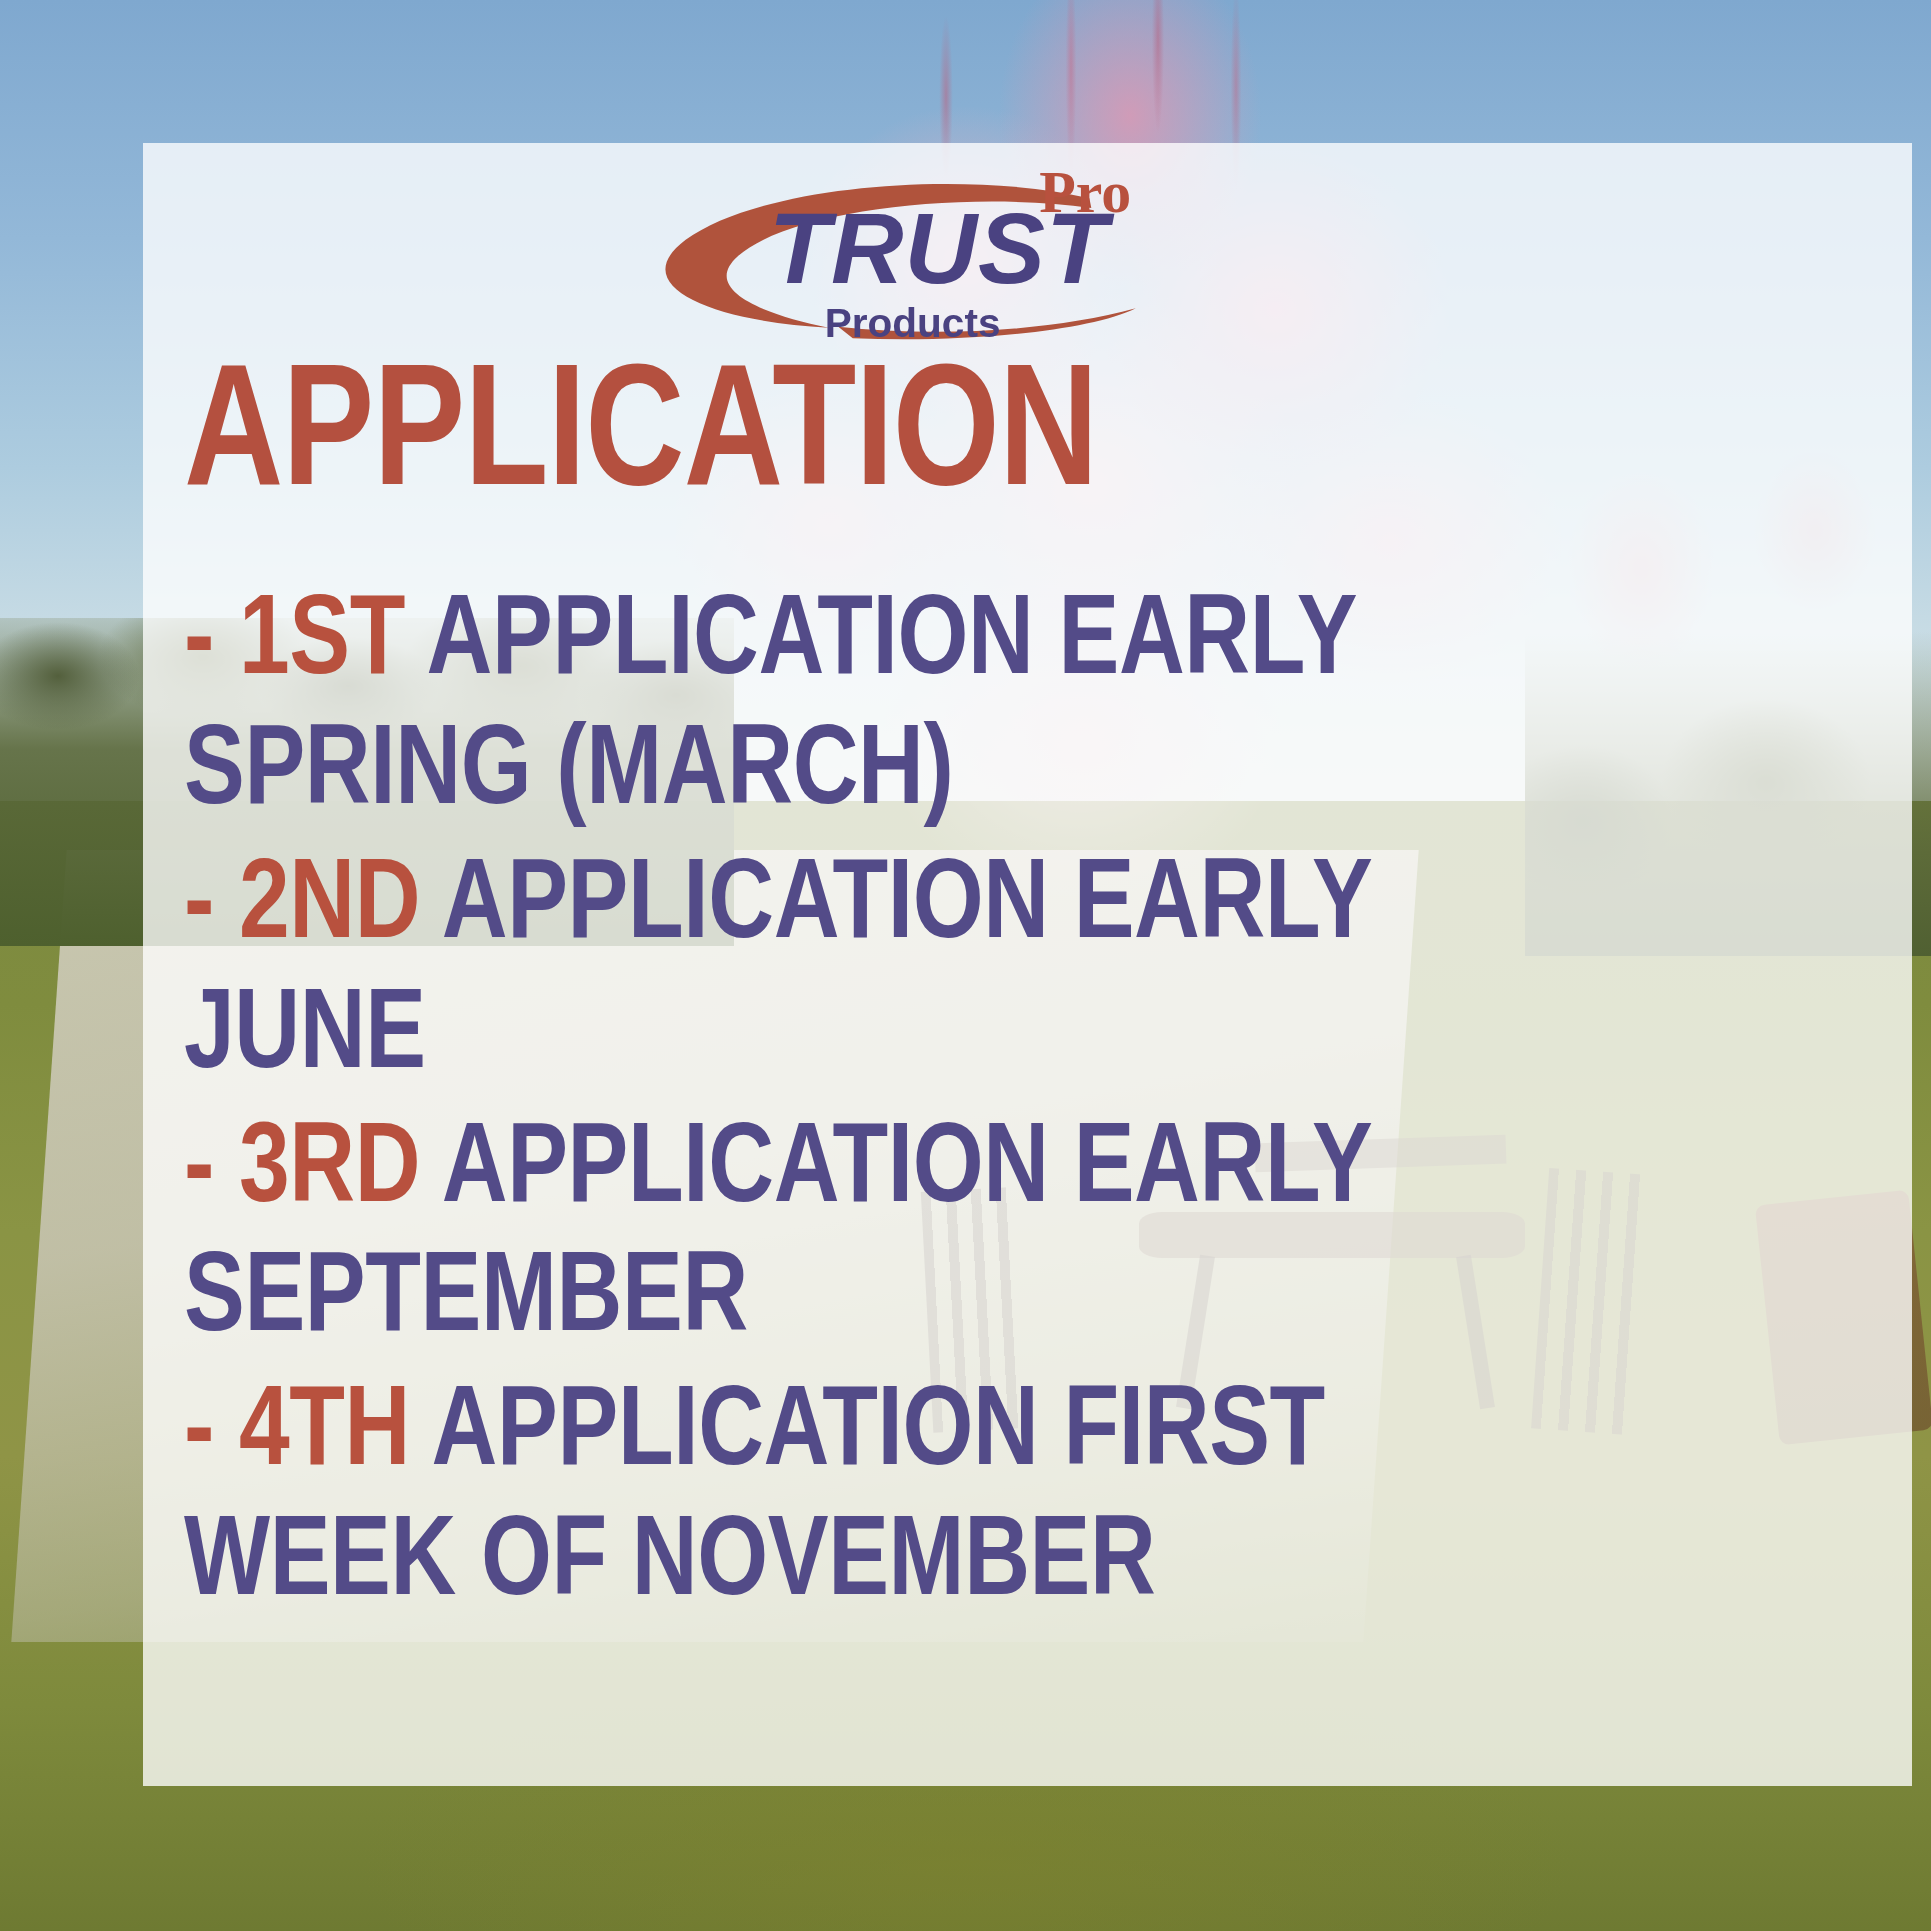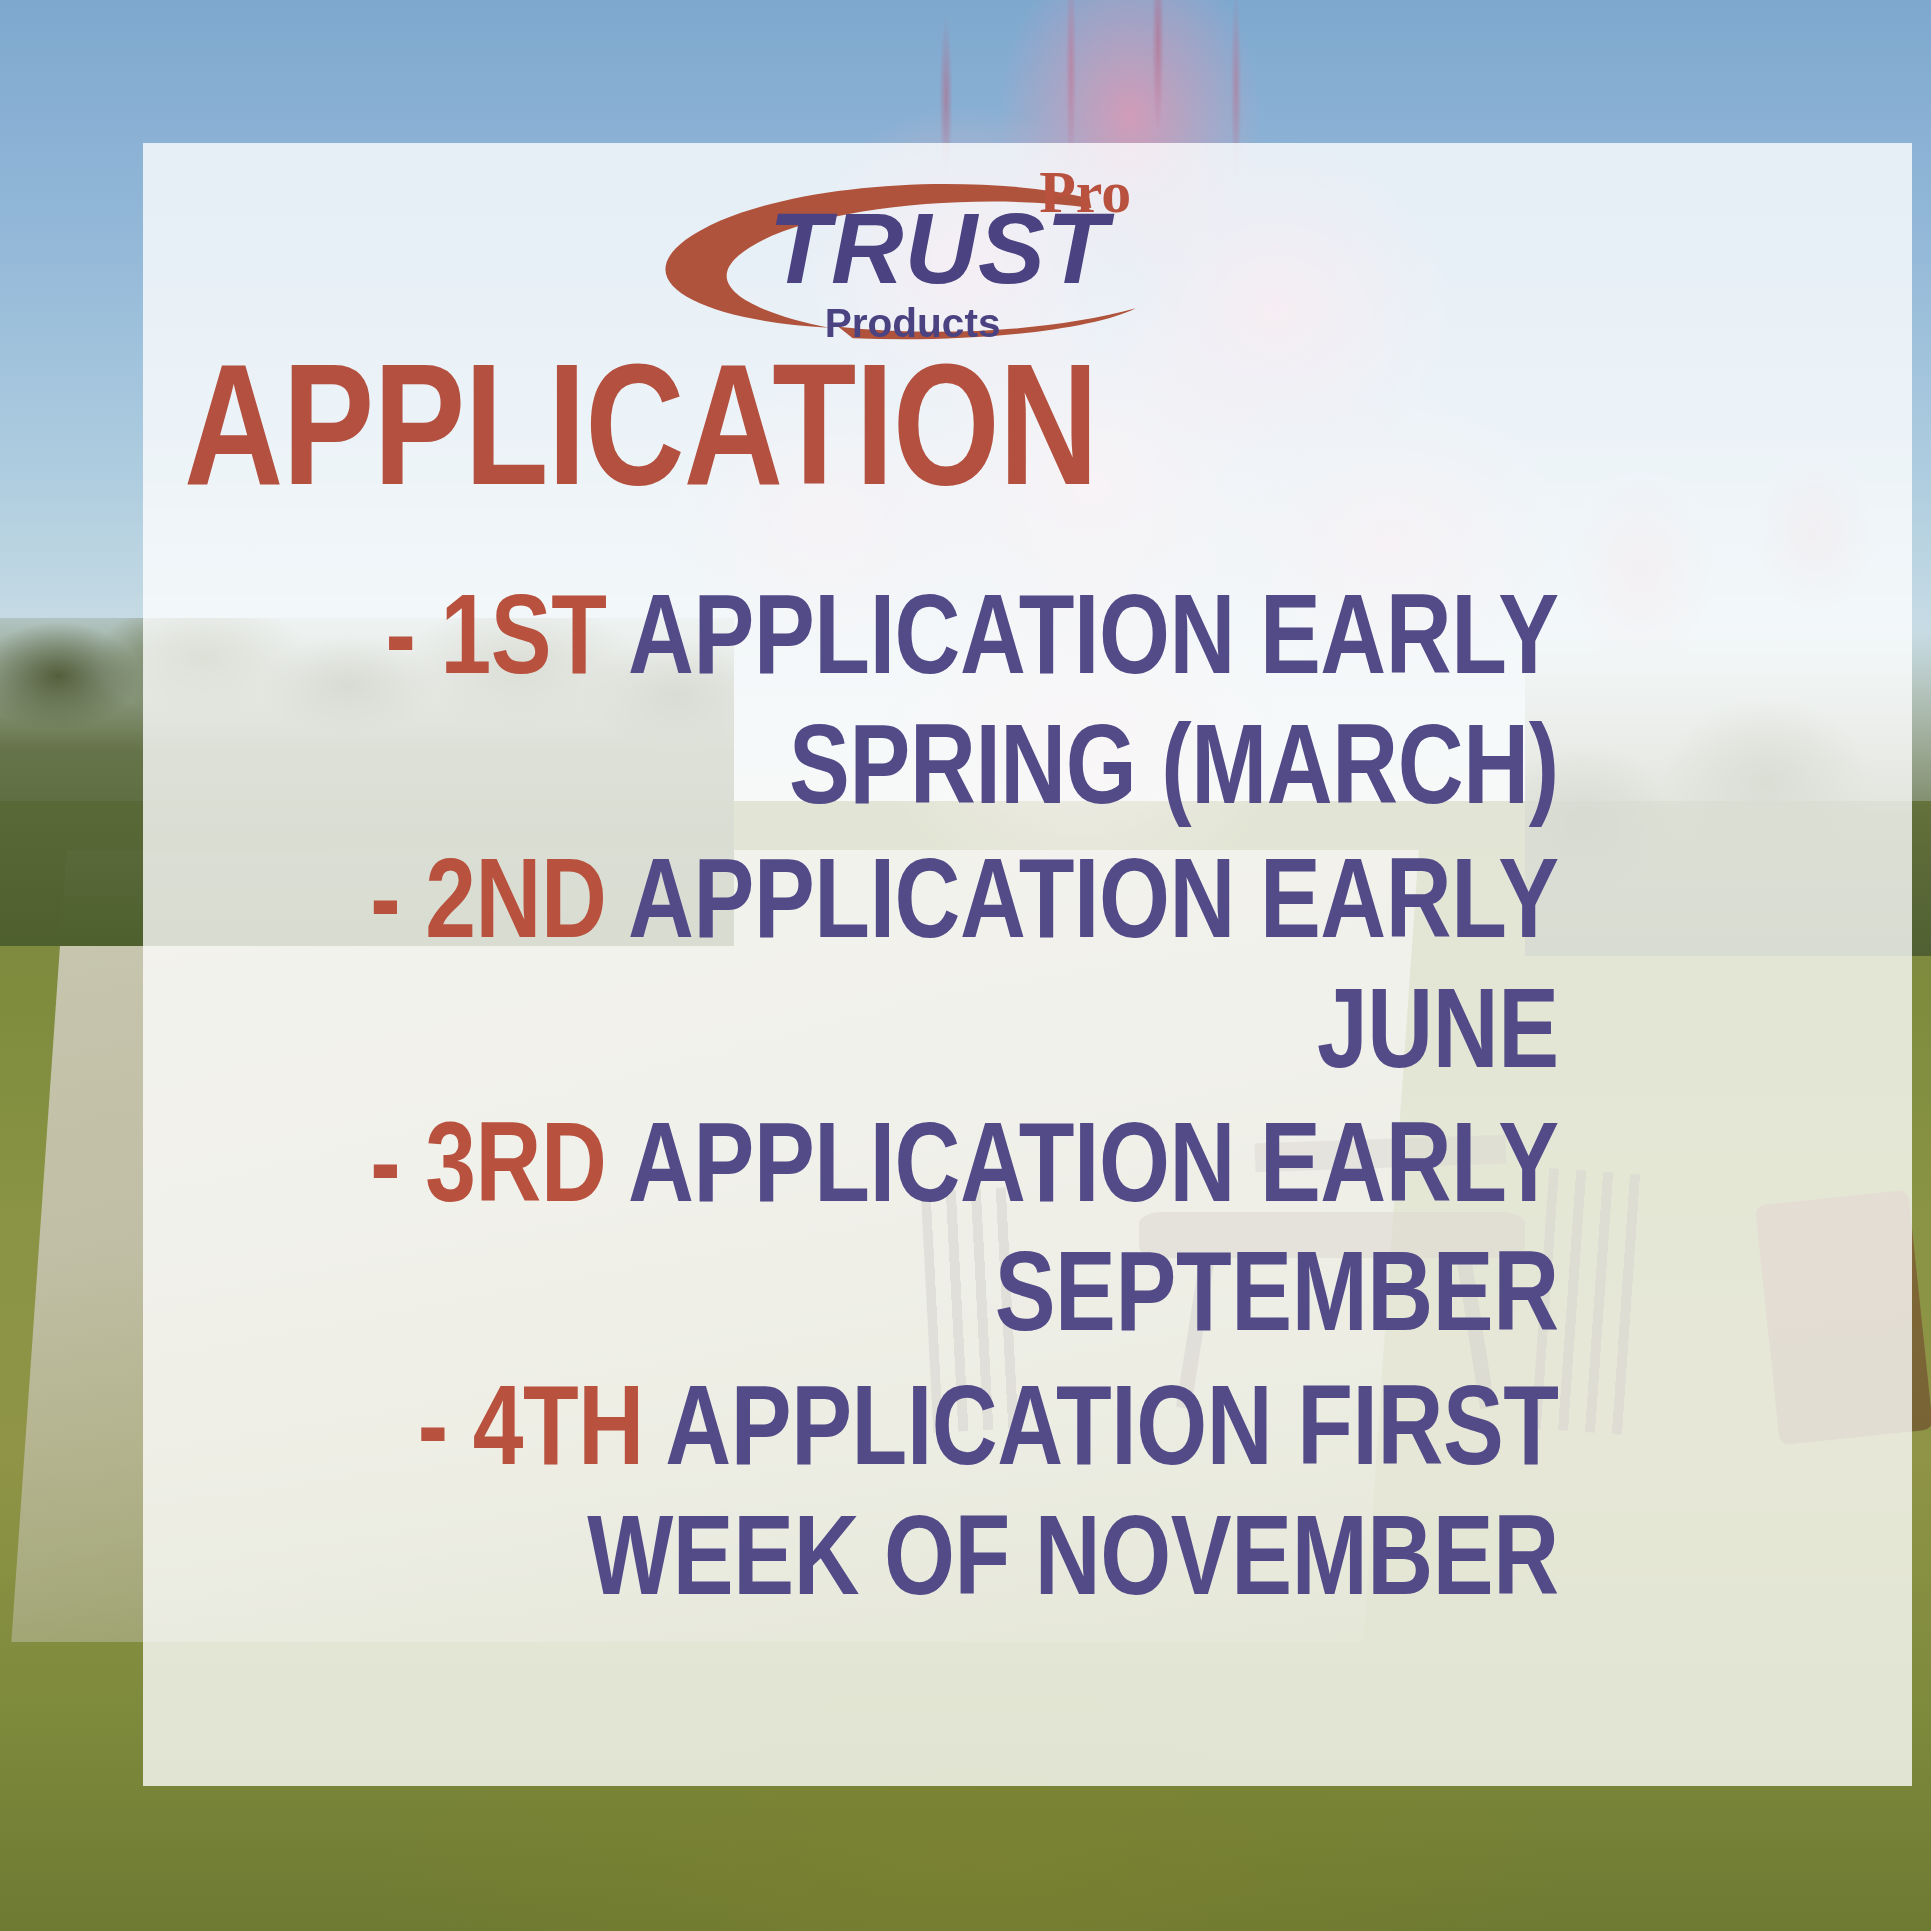--- a/index.html
+++ b/index.html
@@ -133,21 +133,20 @@
     letter-spacing:-1px;
     color:#b4503f;
     transform:scaleX(.80);
     transform-origin:left top;
     white-space:nowrap;
   }
 
   ul.lines {
     list-style:none;
     margin-top:70px;
-    text-align:right;
   }
   ul.lines li {
     font-family:"Liberation Sans Narrow","Liberation Sans", sans-serif;
     font-weight:bold;
     font-size:114px;
     line-height:1.14;
     letter-spacing:-0.5px;
     color:#534b88;
     transform:scaleX(.80);
     transform-origin:left top;

